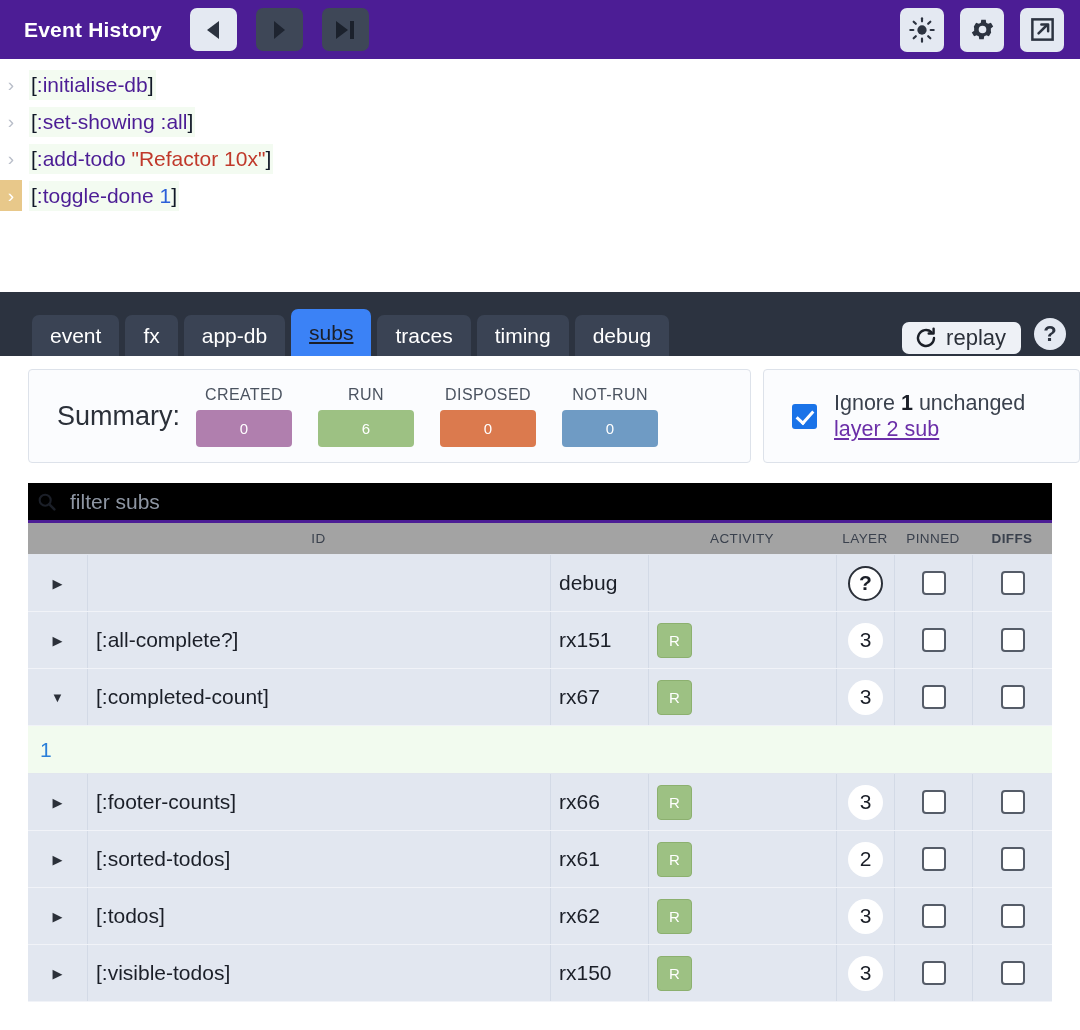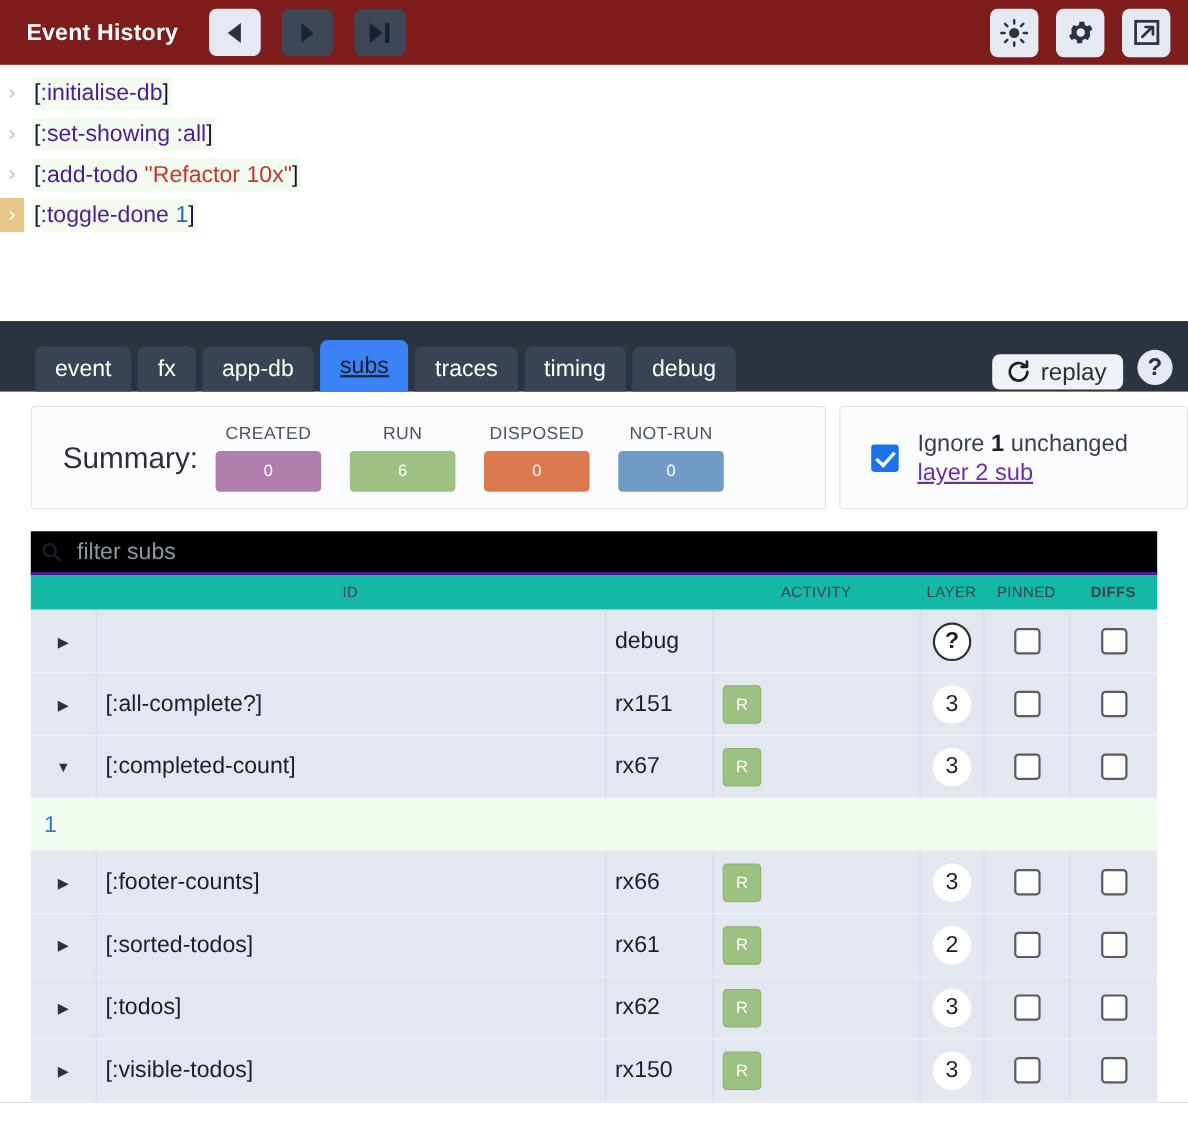--- a/index.html
+++ b/index.html
@@ -6,21 +6,21 @@
   html, body {
     width: 1080px; height: 1030px;
     font-family: "Liberation Sans", sans-serif;
     background: #ffffff;
     overflow: hidden;
   }
 
   
   #epoch-header {
     height: 59px;
-    background: #7f1d1d;
+    background: #4c1d95;
     display: flex;
     align-items: center;
     padding: 0 16px 0 24px;
   }
   #epoch-title {
     color: #ffffff;
     font-size: 21px;
     font-weight: bold;
     letter-spacing: .2px;
     margin-right: 28px;
@@ -244,21 +244,21 @@
     color: #8e96a3;
     margin-left: 13px;
   }
 
   
   #subs-table { margin: 0 28px 0 28px; width: 1024px; }
   .thead {
     display: flex;
     height: 32px;
     align-items: center;
-    background: #14b8a6;
+    background: #a3a3a3;
     border-bottom: 1px solid #e2e6ee;
   }
   .th {
     font-size: 13.5px;
     color: #3a414d;
     letter-spacing: .4px;
     text-align: center;
   }
   .c-chev  { flex: 0 0 59px; }
   .c-id    { flex: 0 0 463px; }

